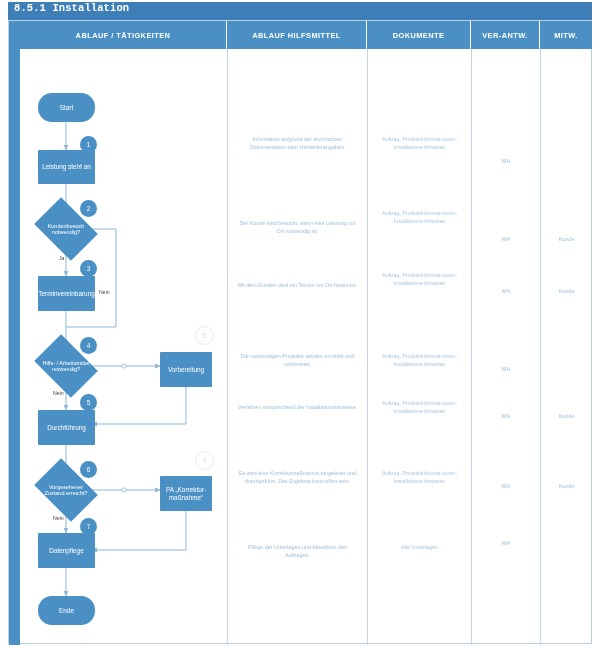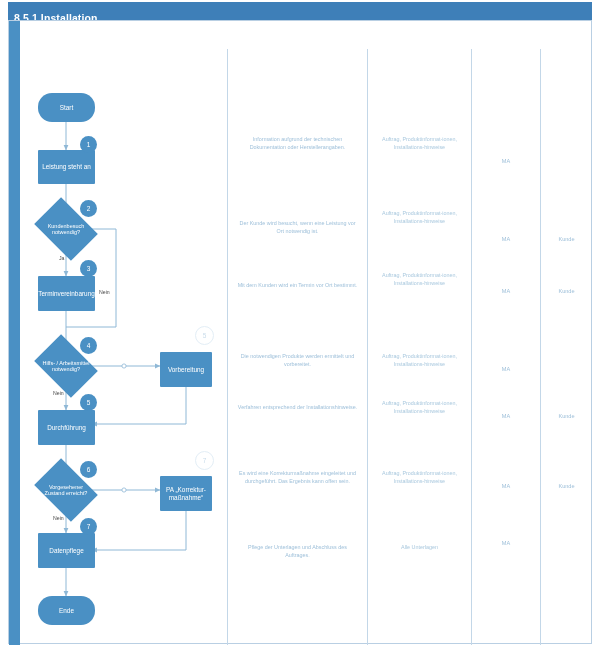--- a/index.html
+++ b/index.html
@@ -9,21 +9,21 @@
     font-family:"Liberation Sans", sans-serif;
     -webkit-font-smoothing:antialiased;
     overflow:hidden;
   }
   #root{position:relative;width:600px;height:648px;}
 
   
   .title-bar{
     position:absolute;left:8px;top:2px;width:584px;height:32px;
     background:#3e7fb8;
-    display:flex;align-items:center;
+    display:flex;align-items:flex-start;font-family:Liberation Mono, monospace;
   }
   .title-bar .title-text{
     color:#ffffff;font-size:10.5px;font-weight:bold;
     padding-left:6px;letter-spacing:.1px;
   }
 
   
   .diagram-frame{
     position:absolute;left:8px;top:20px;width:584px;height:624px;
     border:1px solid #b9cfe3;
@@ -134,20 +134,27 @@
   <div class="title-bar">
     <span class="title-text">8.5.1 Installation</span>
   </div>
 
   <div class="diagram-frame">
 
     <div class="phase-band">
       
     </div>
 
+    <div class="header-band">
+      <div class="col-head c1">ABLAUF / TÄTIGKEITEN</div>
+      <div class="col-head c2">ABLAUF HILFSMITTEL</div>
+      <div class="col-head c3">DOKUMENTE</div>
+      <div class="col-head c4">VER-ANTW.</div>
+      <div class="col-head c5">MITW.</div>
+    </div>
 
     <div class="col-sep" style="left:218px;"></div>
     <div class="col-sep" style="left:358px;"></div>
     <div class="col-sep" style="left:462px;"></div>
     <div class="col-sep" style="left:531px;"></div>
 
     <div class="flow">
 
       <svg width="207" height="596">
         <defs>

